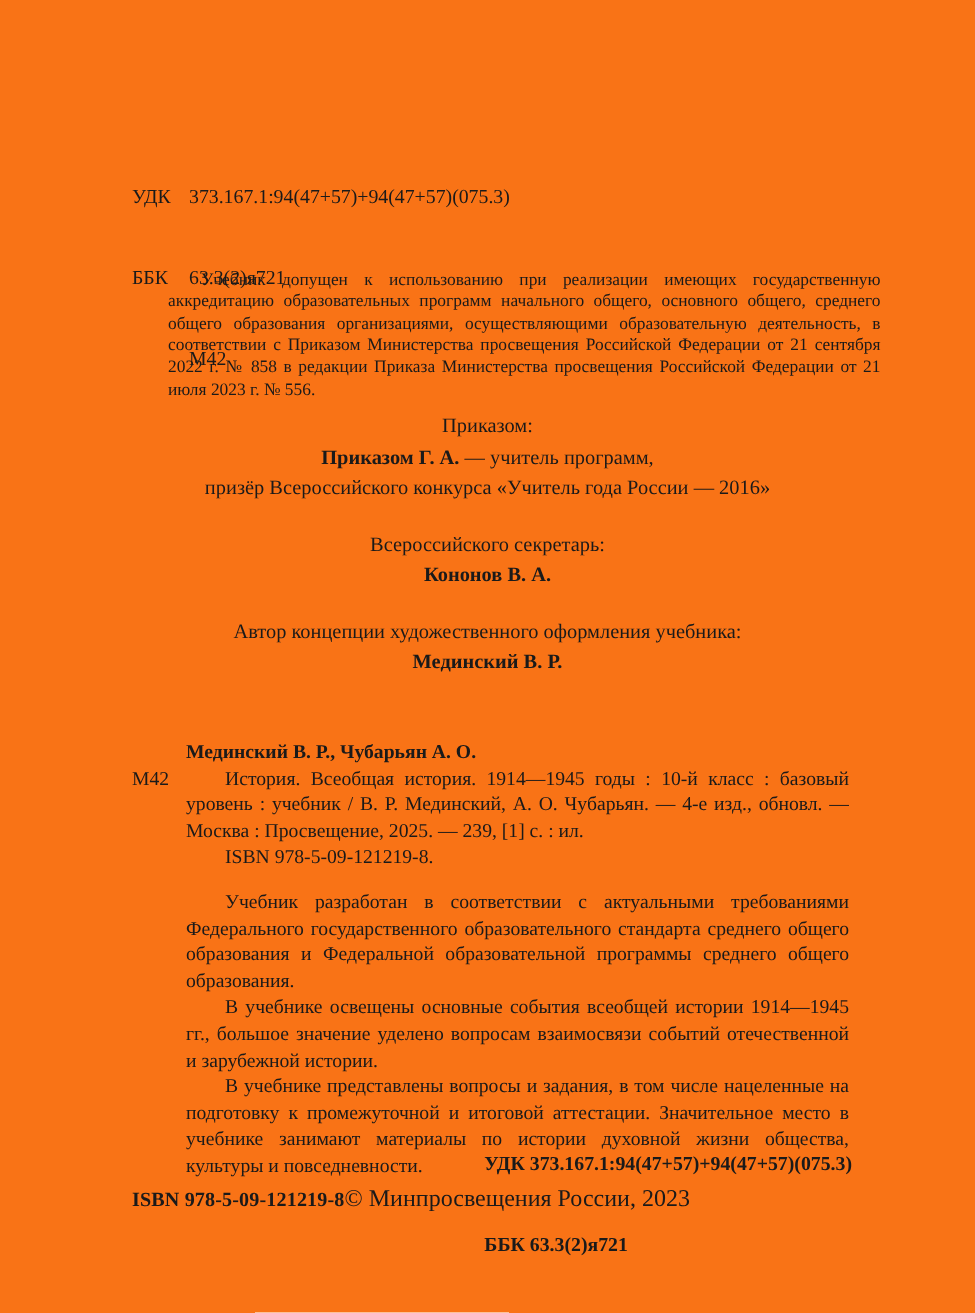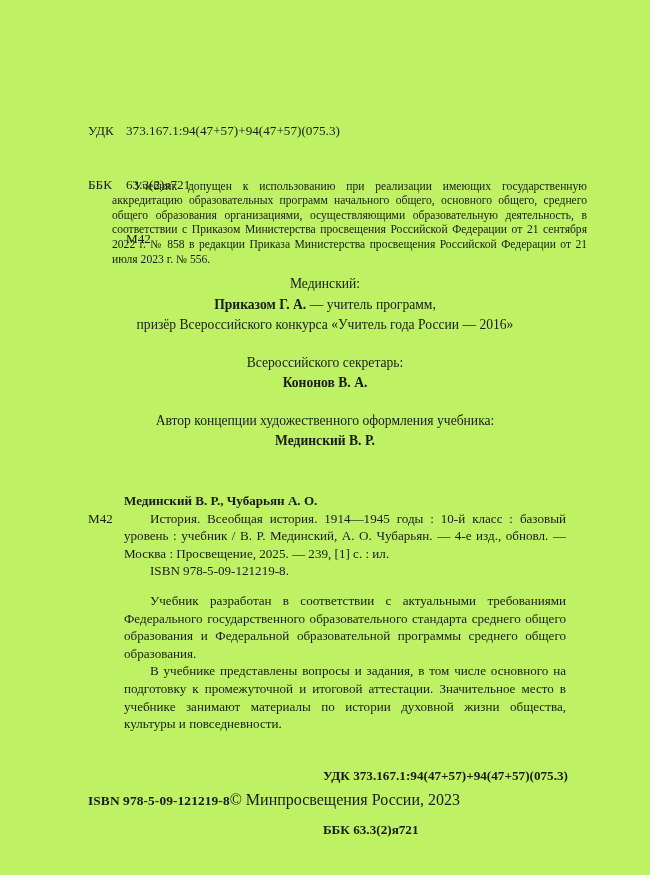--- a/index.html
+++ b/index.html
@@ -4,21 +4,21 @@
 <style>
   html, body {
     margin: 0;
     padding: 0;
     background: #ffffff;
   }
   .page {
     position: relative;
     width: 650px;
     height: 875px;
-    background: #bef264;
+    background: #f97316;
     color: #1a1a1a;
     font-family: "Liberation Serif", "DejaVu Serif", serif;
     overflow: hidden;
     box-sizing: border-box;
   }
 
   
   .udk-top {
     position: absolute;
     left: 88px;
@@ -144,21 +144,21 @@
 
   <div class="udk-top">
     <div><span class="lbl">УДК</span><span>373.167.1:94(47+57)+94(47+57)(075.3)</span></div>
     <div><span class="lbl">ББК</span><span>63.3(2)я721</span></div>
     <div class="m42row">М42</div>
   </div>
 
   <p class="approval">Учебник допущен к использованию при реализации имеющих государственную аккредитацию образовательных программ начального общего, основного общего, среднего общего образования организациями, осуществляющими образовательную деятельность, в соответствии с Приказом Министерства просвещения Российской Федерации от 21 сентября 2022 г. № 858 в редакции Приказа Министерства просвещения Российской Федерации от 21 июля 2023 г. № 556.</p>
 
   <div class="credits">
-    <div class="blk">Мединский:</div>
+    <div class="blk">Приказом:</div>
     <div class="blk"><b>Приказом Г. А.</b><span> — учитель программ,</span></div>
     <div class="blk">призёр Всероссийского конкурса «Учитель года России — 2016»</div>
 
     <div class="gap"></div>
 
     <div class="blk">Всероссийского секретарь:</div>
     <div class="blk"><b>Кононов В. А.</b></div>
 
     <div class="gap"></div>
 
@@ -166,21 +166,22 @@
     <div class="blk"><b>Мединский В. Р.</b></div>
   </div>
 
   <div class="biblio">
     <div class="authors">Мединский В. Р., Чубарьян А. О.</div>
     <div class="record">
       <span class="marker">М42</span><span>История. Всеобщая история. 1914—1945 годы : 10-й класс : базовый уровень : учебник / В. Р. Мединский, А. О. Чубарьян. — 4-е изд., обновл. — Москва : Просвещение, 2025. — 239, [1] с. : ил.</span>
     </div>
     <div class="isbn-line">ISBN 978-5-09-121219-8.</div>
     <div class="annot first">Учебник разработан в соответствии с актуальными требованиями Федерального государственного образовательного стандарта среднего общего образования и Федеральной образовательной программы среднего общего образования.</div>
-    <div class="annot">В учебнике представлены вопросы и задания, в том числе основного на подготовку к промежуточной и итоговой аттестации. Значительное место в учебнике занимают материалы по истории духовной жизни общества, культуры и повседневности.</div>
+    <div class="annot">В учебнике освещены основные события всеобщей истории 1914—1945 гг., большое значение уделено вопросам взаимосвязи событий отечественной и зарубежной истории.</div>
+    <div class="annot">В учебнике представлены вопросы и задания, в том числе нацеленные на подготовку к промежуточной и итоговой аттестации. Значительное место в учебнике занимают материалы по истории духовной жизни общества, культуры и повседневности.</div>
   </div>
 
   <div class="udk-bottom">
     <div>УДК 373.167.1:94(47+57)+94(47+57)(075.3)</div>
     <div>ББК 63.3(2)я721</div>
   </div>
 
   <div class="footer">
     <div class="isbn">ISBN 978-5-09-121219-8</div>
     <div class="copyright">© Минпросвещения России, 2023</div>

